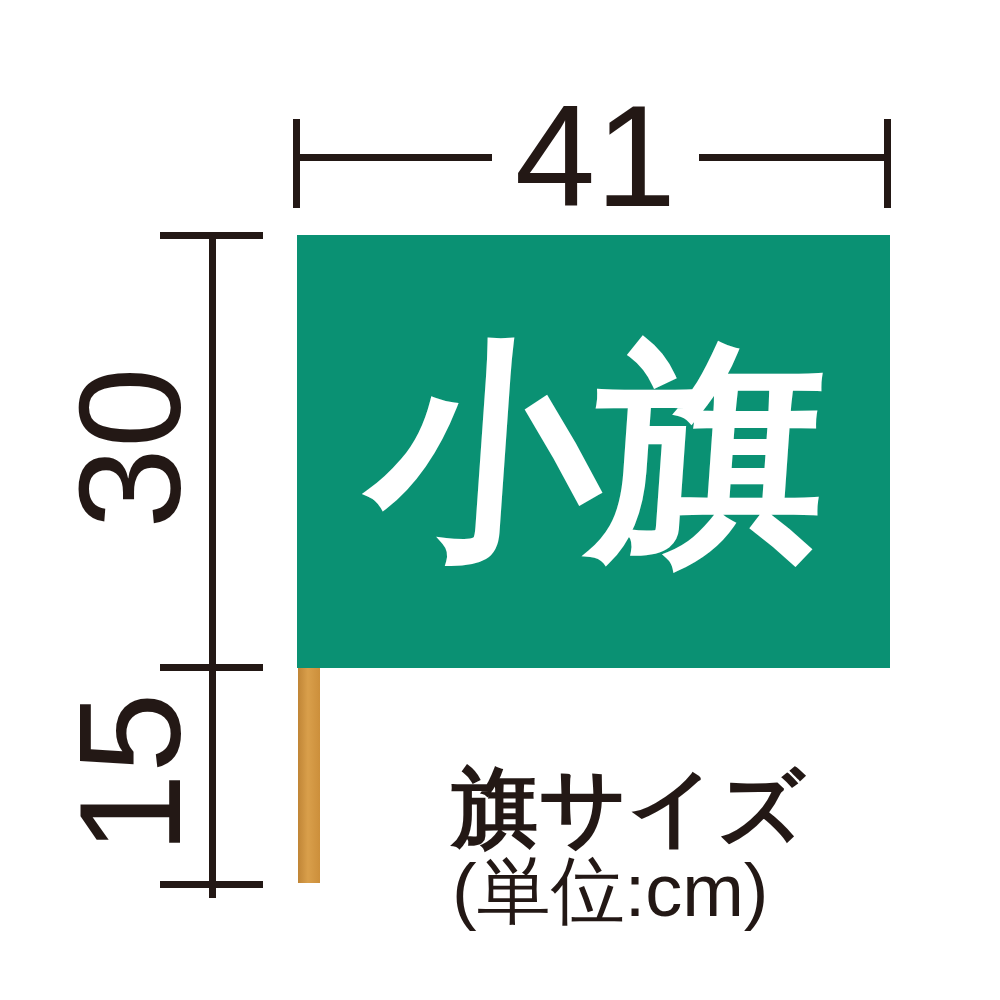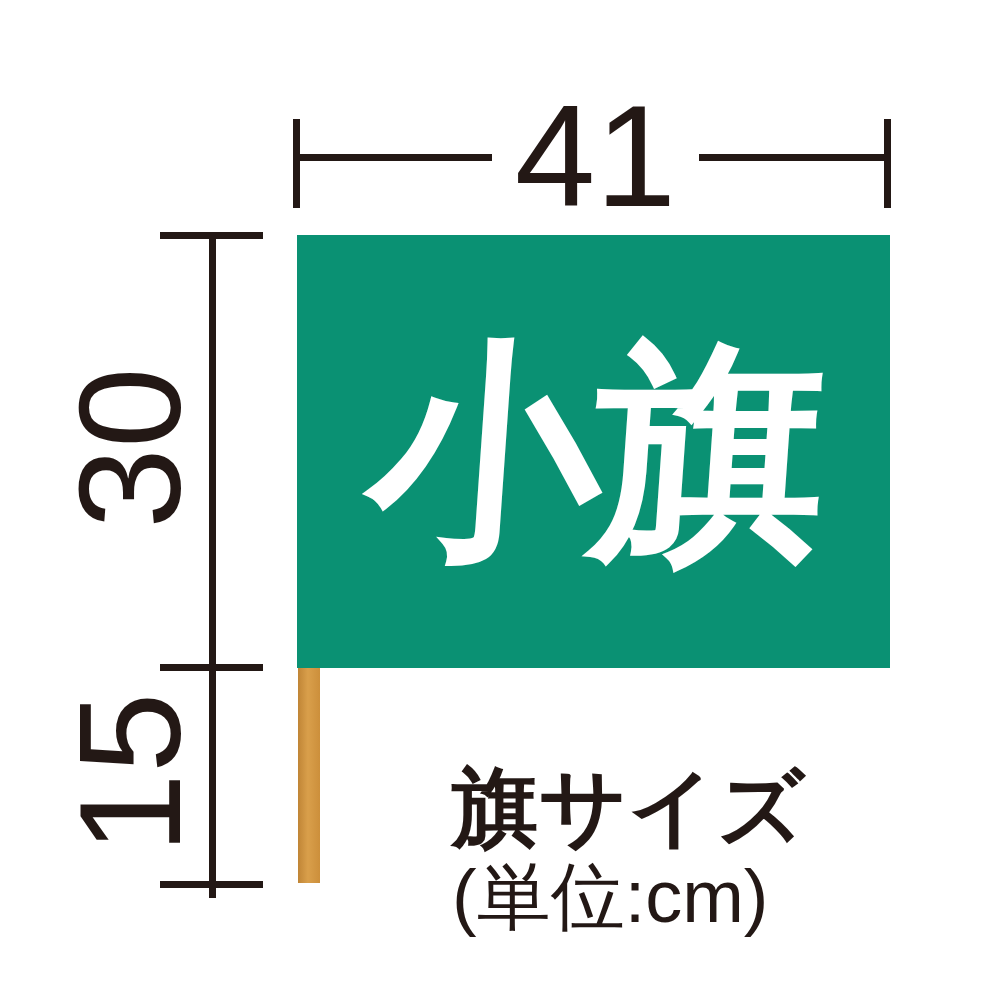--- a/index.html
+++ b/index.html
@@ -93,21 +93,20 @@
     font-size: 86px;
     font-weight: 800;
     line-height: 1.05;
     letter-spacing: 1px;
     white-space: nowrap;
   }
   .caption-unit {
     font-size: 74px;
     font-weight: 400;
     line-height: 1.05;
-    margin-top: 6px;
     white-space: nowrap;
   }
 </style>
 </head>
 <body>
 
 <div class="stage">
 
   <div class="dim dim-top-seg-left"></div>
   <div class="dim dim-top-seg-right"></div>

